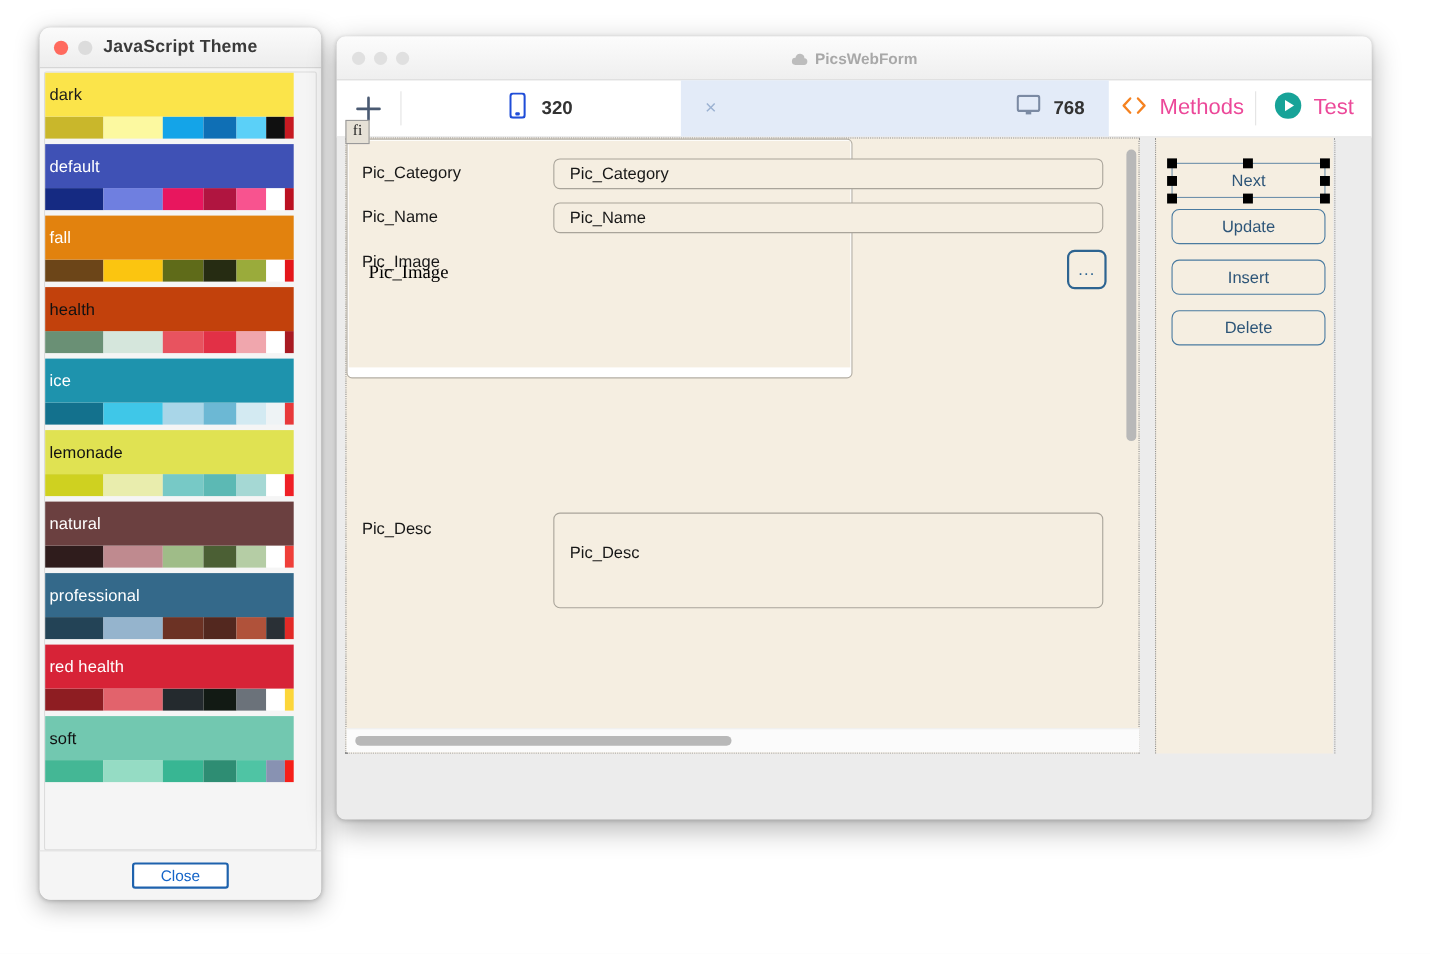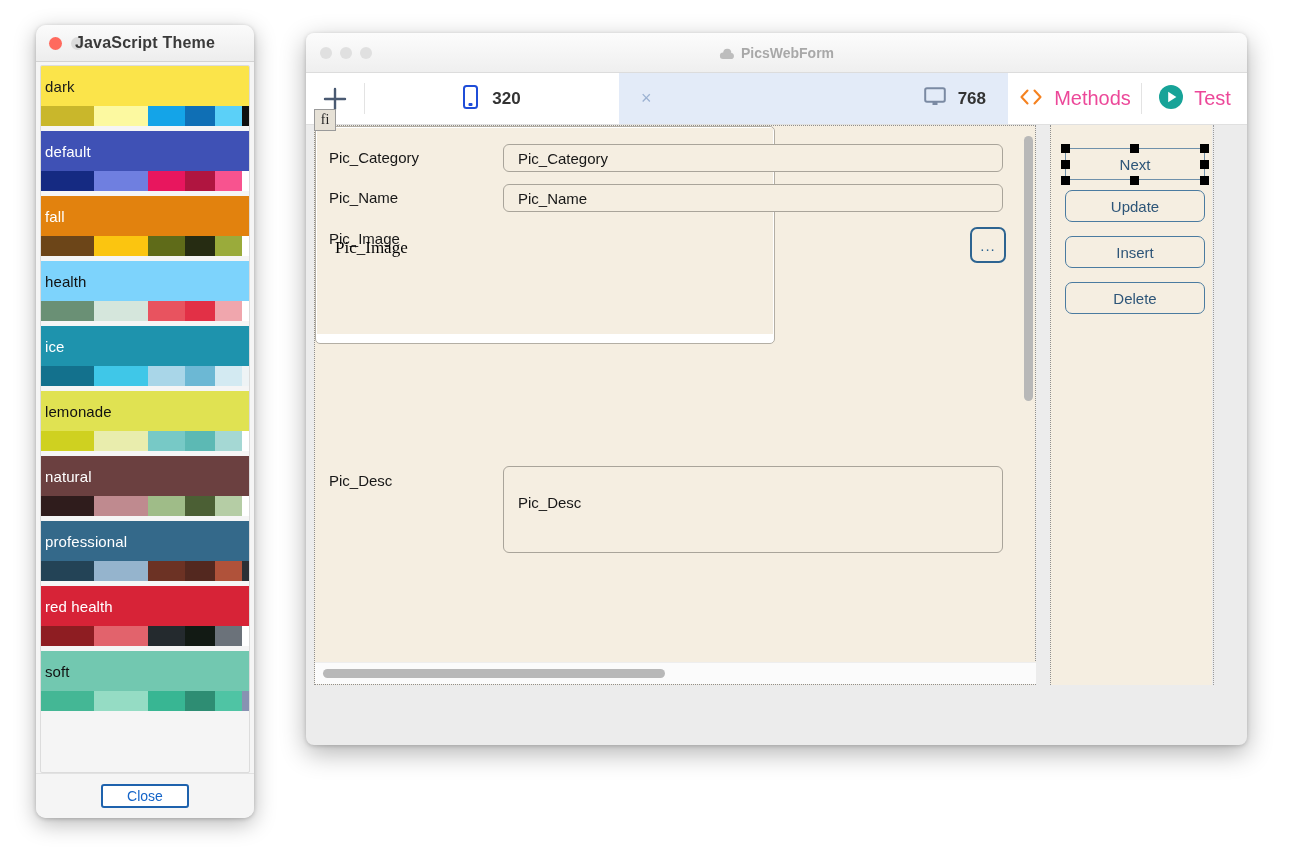--- a/index.html
+++ b/index.html
@@ -7,21 +7,21 @@
     width: 1300px; height: 867px;
     background: #ffffff;
     font-family: "Liberation Sans", sans-serif;
     overflow: hidden;
   }
   #root { position: relative; width: 1300px; height: 867px; }
 
   
   #theme-window {
     position: absolute; left: 36px; top: 25px;
-    width: 218px; height: 793px;
+    width: 256px; height: 793px;
     background: #f5f5f5;
     border-radius: 10px;
     box-shadow: 0 6px 22px rgba(0,0,0,.28), 0 1px 4px rgba(0,0,0,.2);
     overflow: hidden;
     display: flex; flex-direction: column;
   }
   #theme-titlebar {
     height: 37px; flex: 0 0 37px;
     background: linear-gradient(#fbfbfb,#ededed);
     border-bottom: 1px solid #d3d3d3;
@@ -257,21 +257,21 @@
               <div class="sw" style="background: rgb(108, 69, 24); width: 68px;"></div>
               <div class="sw" style="background: rgb(251, 197, 16); width: 68px;"></div>
               <div class="sw" style="background: rgb(95, 107, 25); width: 48px;"></div>
               <div class="sw" style="background: rgb(38, 44, 18); width: 38px;"></div>
               <div class="sw" style="background: rgb(154, 171, 59); width: 34px;"></div>
               <div class="sw" style="background: rgb(255, 255, 255); width: 22px;"></div>
               <div class="sw" style="background: rgb(228, 22, 26); width: 10px;"></div>
             </div>
           </div>
           <div class="theme-row">
-            <div class="theme-main" style="background: #7dd3fc;">
+            <div class="theme-main" style="background: #c2410c;">
               <span class="theme-name" style="color: rgb(17, 17, 17);">health</span>
             </div>
             <div class="theme-swatches">
               <div class="sw" style="background: rgb(106, 144, 117); width: 68px;"></div>
               <div class="sw" style="background: rgb(213, 230, 220); width: 68px;"></div>
               <div class="sw" style="background: rgb(232, 83, 95); width: 48px;"></div>
               <div class="sw" style="background: rgb(226, 48, 70); width: 38px;"></div>
               <div class="sw" style="background: rgb(240, 166, 173); width: 34px;"></div>
               <div class="sw" style="background: rgb(255, 255, 255); width: 22px;"></div>
               <div class="sw" style="background: rgb(168, 26, 34); width: 10px;"></div>

